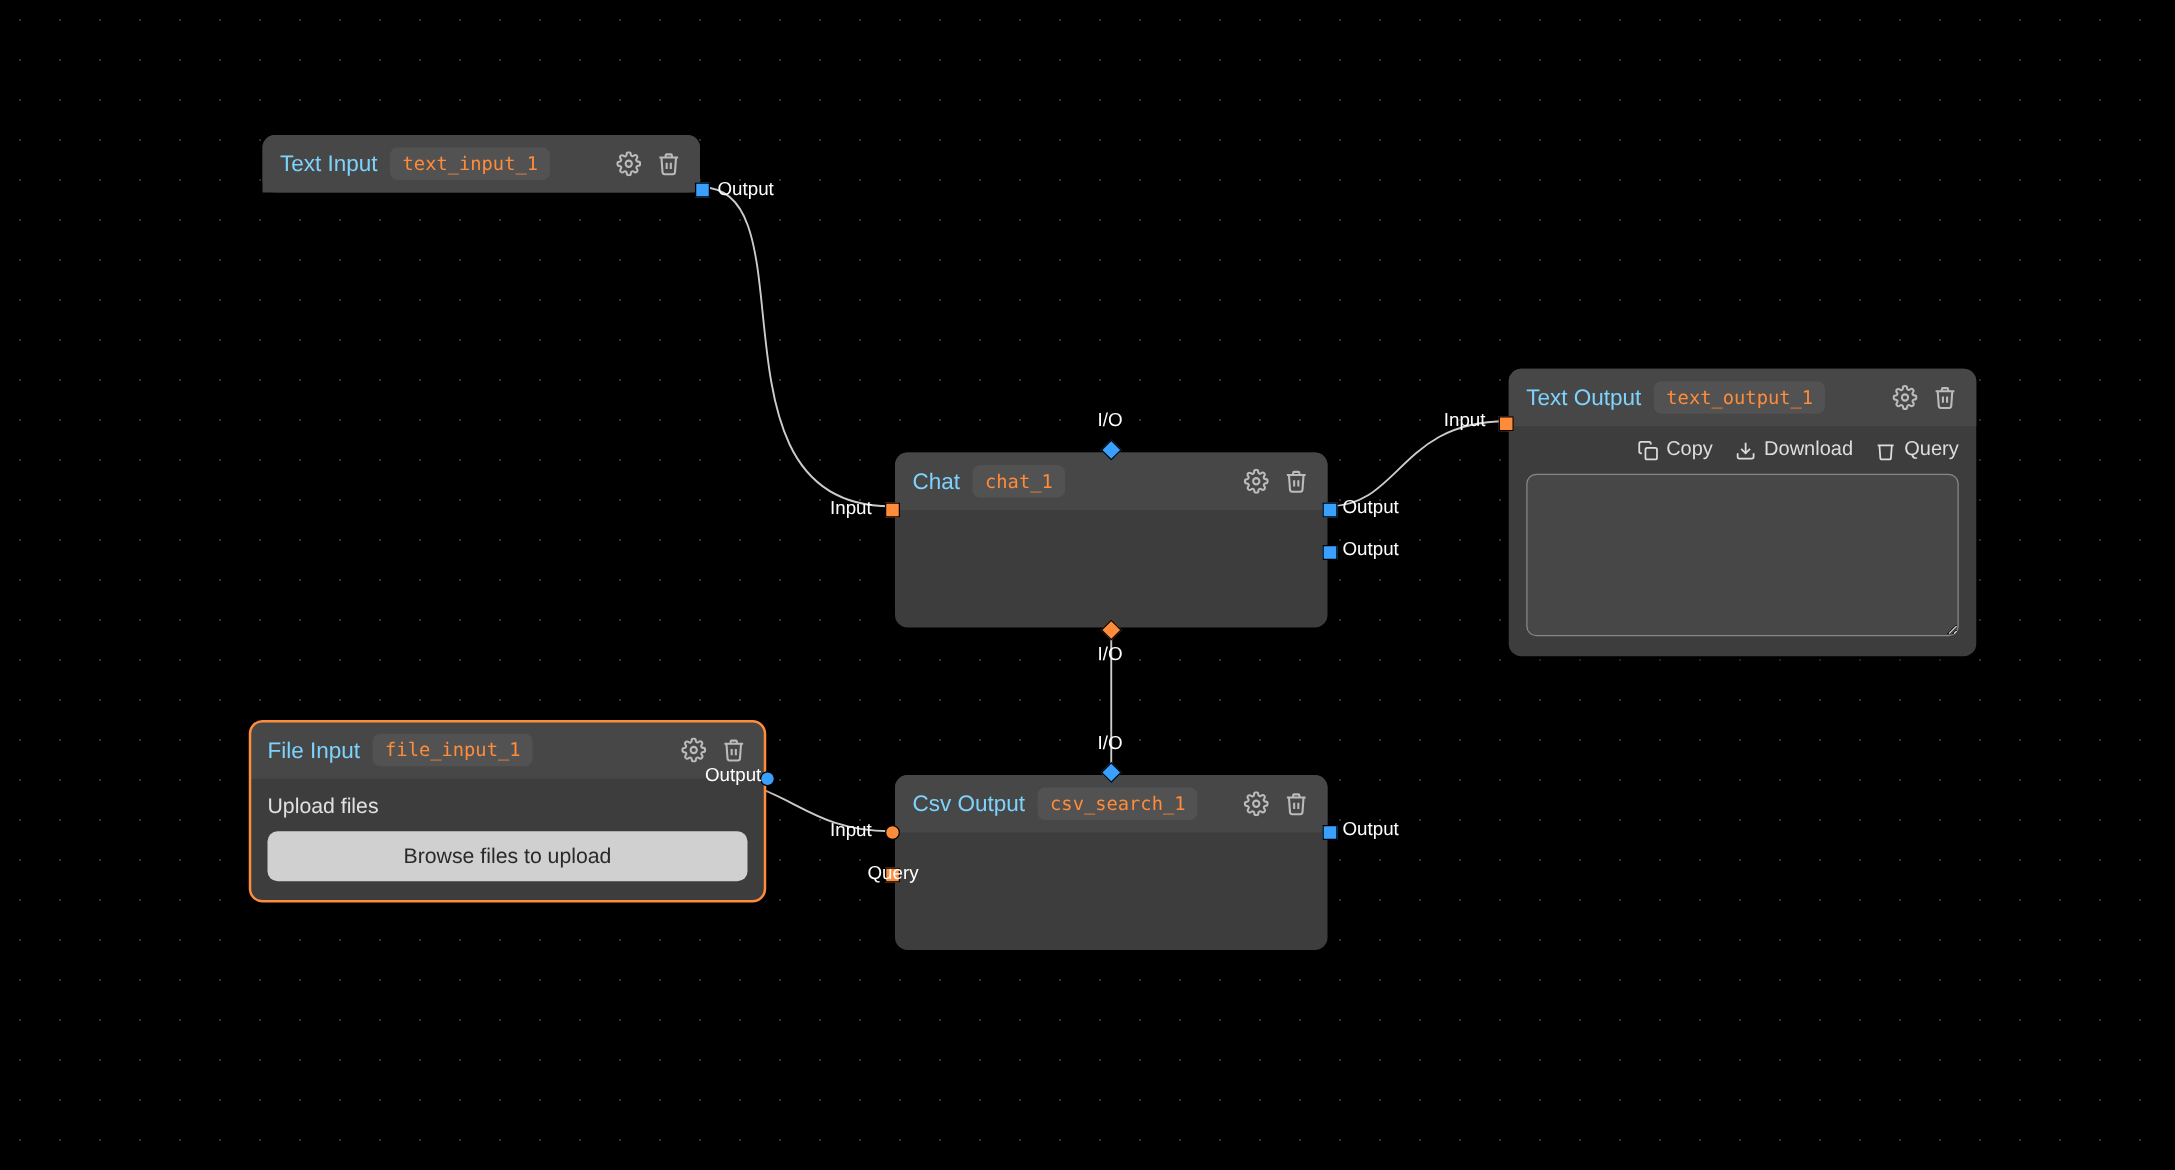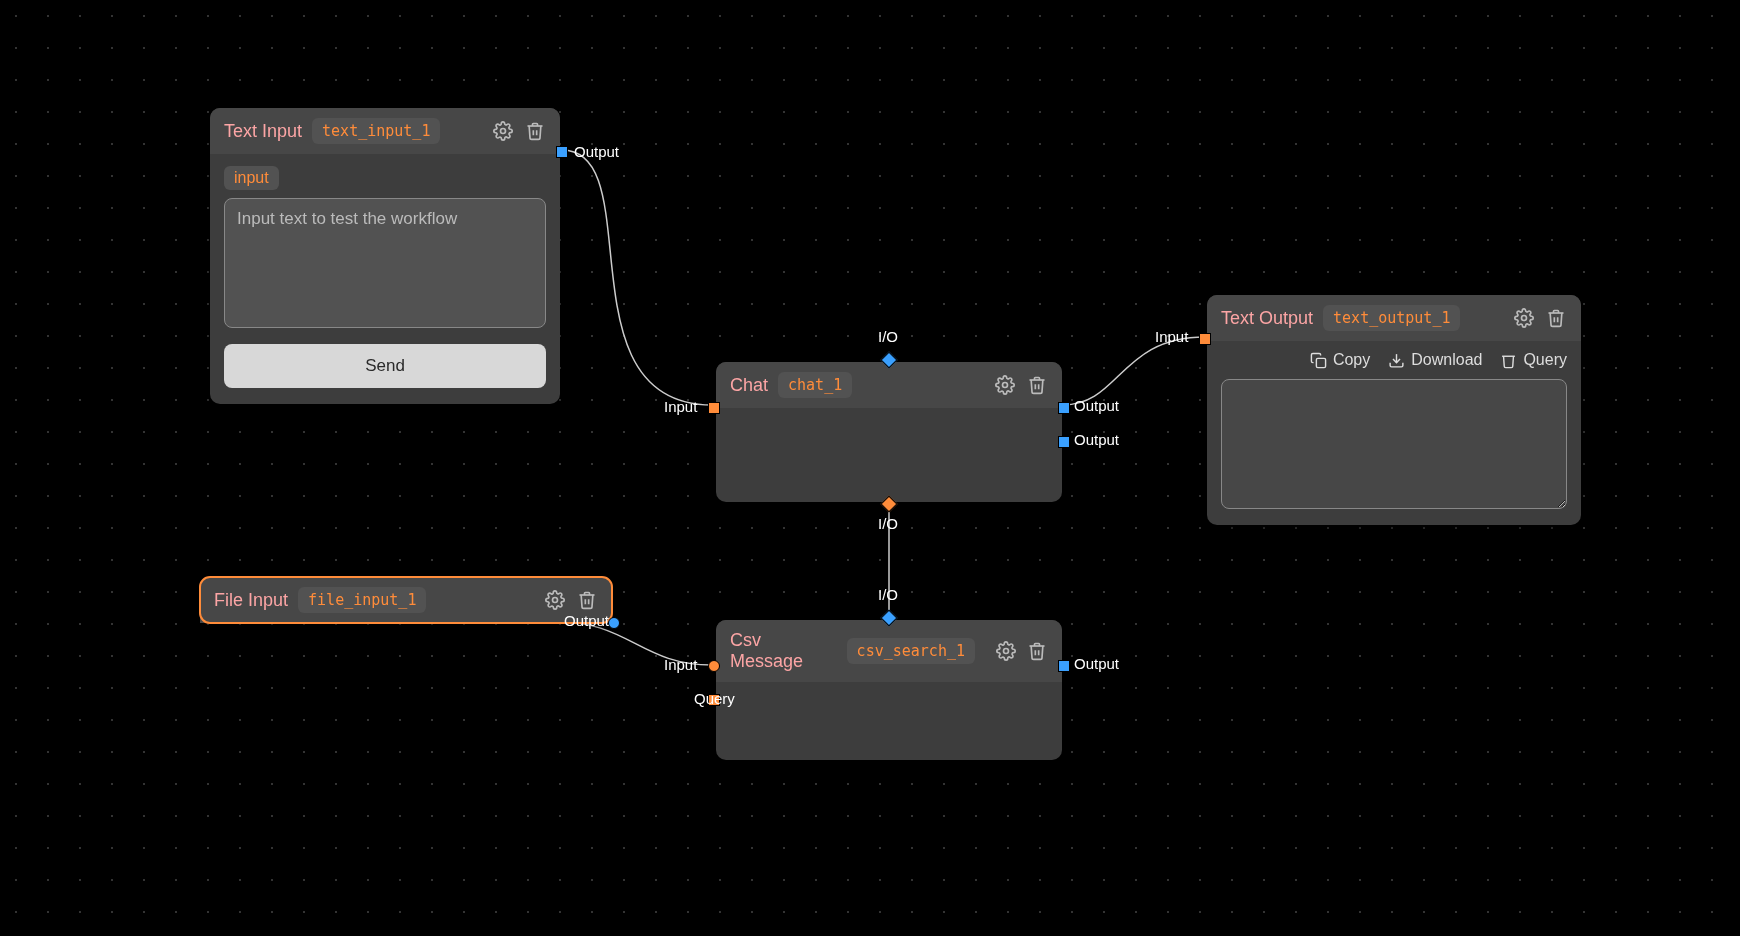--- a/index.html
+++ b/index.html
@@ -31,21 +31,21 @@
   align-items: center;
   padding: 10px 14px;
   gap: 10px;
   background: #474747;
   border-top-left-radius: 10px;
   border-top-right-radius: 10px;
 }
 .node-title {
   font-size: 18px;
   font-weight: 500;
-  color: #fca5a5;
+  color: #7dd3fc;
 }
 .node-id {
   background: #525252;
   color: #ff8c3a;
   font-size: 15px;
   padding: 4px 10px;
   border-radius: 6px;
   font-family: ui-monospace, monospace;
 }
 .node-header-spacer { flex: 1; }
@@ -202,25 +202,20 @@
       </span>
       <span class="icon-btn">
         <svg viewBox="0 0 24 24" fill="none" stroke="currentColor" stroke-width="2">
             <polyline points="3 6 5 6 21 6"></polyline>
             <path d="M19 6l-1 14a2 2 0 0 1-2 2H8a2 2 0 0 1-2-2L5 6"></path>
             <path d="M10 11v6M14 11v6"></path>
             <path d="M9 6V4a1 1 0 0 1 1-1h4a1 1 0 0 1 1 1v2"></path>
           </svg>
       </span>
     </div>
-    <div class="node-body">
-      <span class="pill">input</span>
-      <textarea class="text-input" placeholder="Input text to test the workflow" style=""></textarea>
-      <button class="btn-primary">Send</button>
-    </div>
     <div class="port square" style="right:-8px; top:38px;"></div>
     <div class="port-label" style="left:364px; top:35px;">Output</div>
   </div>
 
   <div class="node selected" style="left:200px; top:577px; width:412px;">
     <div class="node-header">
       <span class="node-title">File Input</span>
       <span class="node-id">file_input_1</span>
       <span class="node-header-spacer"></span>
       <span class="icon-btn">
@@ -231,20 +226,24 @@
       </span>
       <span class="icon-btn">
         <svg viewBox="0 0 24 24" fill="none" stroke="currentColor" stroke-width="2">
             <polyline points="3 6 5 6 21 6"></polyline>
             <path d="M19 6l-1 14a2 2 0 0 1-2 2H8a2 2 0 0 1-2-2L5 6"></path>
             <path d="M10 11v6M14 11v6"></path>
             <path d="M9 6V4a1 1 0 0 1 1-1h4a1 1 0 0 1 1 1v2"></path>
           </svg>
       </span>
     </div>
+    <div class="node-body">
+      <div class="upload-label">Upload files</div>
+      <button class="btn-browse">Browse files to upload</button>
+    </div>
     <div class="port circle" style="right:-8px; top:40px;"></div>
     <div class="port-label" style="left:364px; top:35px;">Output</div>
   </div>
 
   <div class="node" style="left:716px; top:362px; width:346px; height:140px;">
     <div class="node-header">
       <span class="node-title">Chat</span>
       <span class="node-id">chat_1</span>
       <span class="node-header-spacer"></span>
       <span class="icon-btn">
@@ -274,21 +273,21 @@
 
     <div class="port diamond" style="left:167px; top:-8px;"></div>
     <div class="port-label" style="left:162px; top:-34px;">I/O</div>
 
     <div class="port diamond orange" style="left:167px; bottom:-8px;"></div>
     <div class="port-label" style="left:162px; bottom:-30px;">I/O</div>
   </div>
 
   <div class="node" style="left:716px; top:620px; width:346px; height:140px;">
     <div class="node-header">
-      <span class="node-title">Csv Message</span>
+      <span class="node-title">Csv Output</span>
       <span class="node-id">csv_search_1</span>
       <span class="node-header-spacer"></span>
       <span class="icon-btn">
         <svg viewBox="0 0 24 24" fill="none" stroke="currentColor" stroke-width="2">
             <circle cx="12" cy="12" r="3"></circle>
             <path d="M19.4 15a1.65 1.65 0 0 0 .33 1.82l.06.06a2 2 0 1 1-2.83 2.83l-.06-.06a1.65 1.65 0 0 0-1.82-.33 1.65 1.65 0 0 0-1 1.51V21a2 2 0 0 1-4 0v-.09a1.65 1.65 0 0 0-1-1.51 1.65 1.65 0 0 0-1.82.33l-.06.06a2 2 0 1 1-2.83-2.83l.06-.06a1.65 1.65 0 0 0 .33-1.82 1.65 1.65 0 0 0-1.51-1H3a2 2 0 0 1 0-4h.09a1.65 1.65 0 0 0 1.51-1 1.65 1.65 0 0 0-.33-1.82l-.06-.06a2 2 0 1 1 2.83-2.83l.06.06a1.65 1.65 0 0 0 1.82.33h0a1.65 1.65 0 0 0 1-1.51V3a2 2 0 0 1 4 0v.09a1.65 1.65 0 0 0 1 1.51h0a1.65 1.65 0 0 0 1.82-.33l.06-.06a2 2 0 1 1 2.83 2.83l-.06.06a1.65 1.65 0 0 0-.33 1.82v0a1.65 1.65 0 0 0 1.51 1H21a2 2 0 0 1 0 4h-.09a1.65 1.65 0 0 0-1.51 1z"></path>
           </svg>
       </span>
       <span class="icon-btn">
         <svg viewBox="0 0 24 24" fill="none" stroke="currentColor" stroke-width="2">

